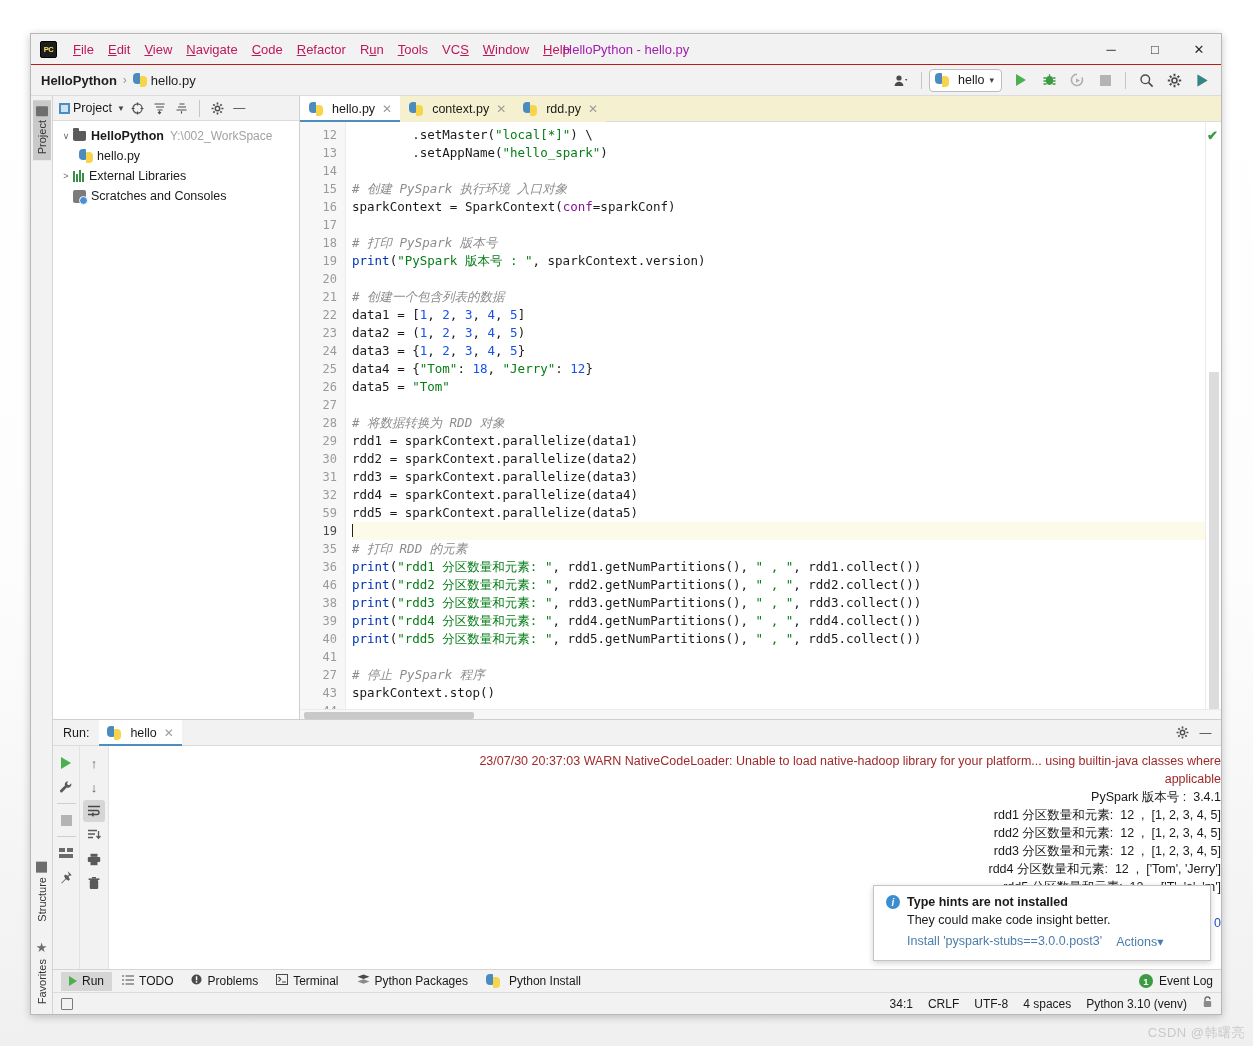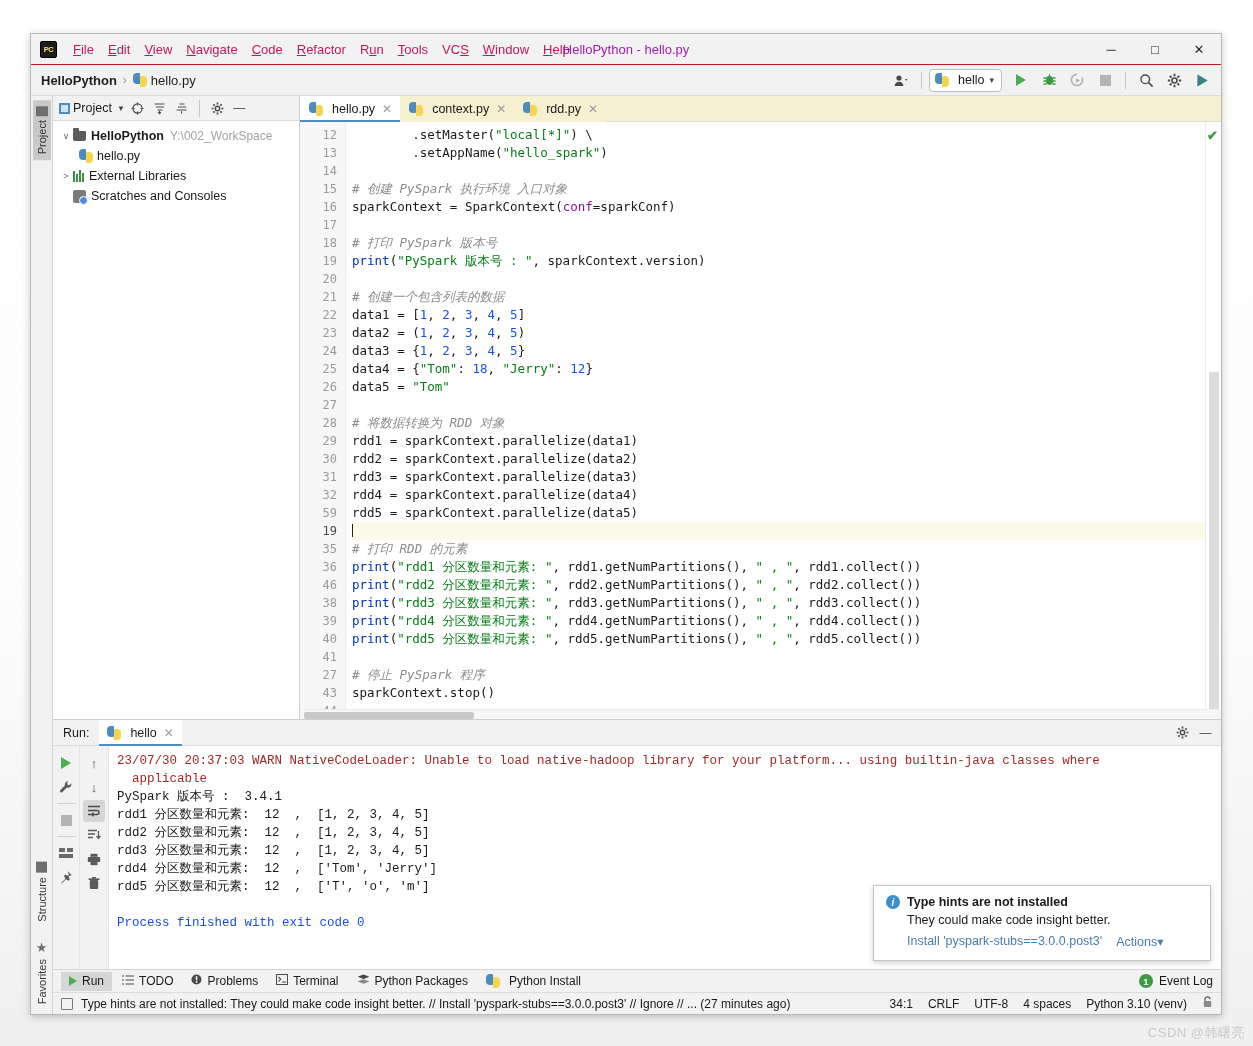--- a/index.html
+++ b/index.html
@@ -217,22 +217,22 @@
     width: 22px; height: 22px; display: flex; align-items: center; justify-content: center;
     color: #5a5a5a; font-size: 13px;
   }
   .rt.sel { background: #d6d6d6; border-radius: 3px; }
   .rt-sep { width: 19px; height: 1px; background: #cfcfcf; margin: 3px 0; }
   .stop-sq { width: 11px; height: 11px; background: #b4b4b4; }
   .grid-ico { display:grid; grid-template-columns:6px 6px; gap:2px; }
   .grid-ico i { display:block; height:4px; background:#6b6b6b; }
 
   .console {
-    flex: 1; background: #fff; font-family: Liberation Mono, monospace; font-size: 12.5px;
-    color: #1a1a1a; padding: 6px 0 0 8px; overflow: hidden; white-space: pre; line-height: 18px;
+    flex: 1; background: #fff; font-family: Liberation Sans, sans-serif; font-size: 12.5px;
+    color: #1a1a1a; padding: 6px 0 0 8px; overflow: hidden; white-space: pre; line-height: 18px; text-align: right;
   }
   .console .warn { color: #a02a2a; }
   .console .fin { color: #1d4ed8; }
 
   
   .balloon {
     position: absolute; right: 10px; bottom: 8px; width: 338px; height: 76px;
     background: #fff; border: 1px solid #c4c4c4; box-shadow: 0 2px 6px rgba(0,0,0,.18);
     padding: 9px 12px; z-index: 5;
   }
@@ -652,21 +652,20 @@
             <span>Python Install</span>
           </div>
           <div class="strip-right">
             <span class="green-badge">1</span>
             <span>Event Log</span>
           </div>
         </div>
 
         <div class="statusbar">
           <span class="sb-ico"></span>
-          <span>Type hints are not installed: They could make code insight better. // Install 'pyspark-stubs==3.0.0.post3' // Ignore // ... (27 minutes ago)</span>
           <div class="sb-right">
             <span>34:1</span>
             <span>CRLF</span>
             <span>UTF-8</span>
             <span>4 spaces</span>
             <span>Python 3.10 (venv)</span>
             <span class="lock-ico">
               <svg width="11" height="12" viewBox="0 0 11 12">
                   <path d="M3 5V3.3a2.5 2.5 0 0 1 5 0" stroke="#5a5a5a" stroke-width="1.2" fill="none"></path>
                   <rect x="1.8" y="5" width="7.4" height="6" rx="1" fill="#8a8a8a"></rect>

